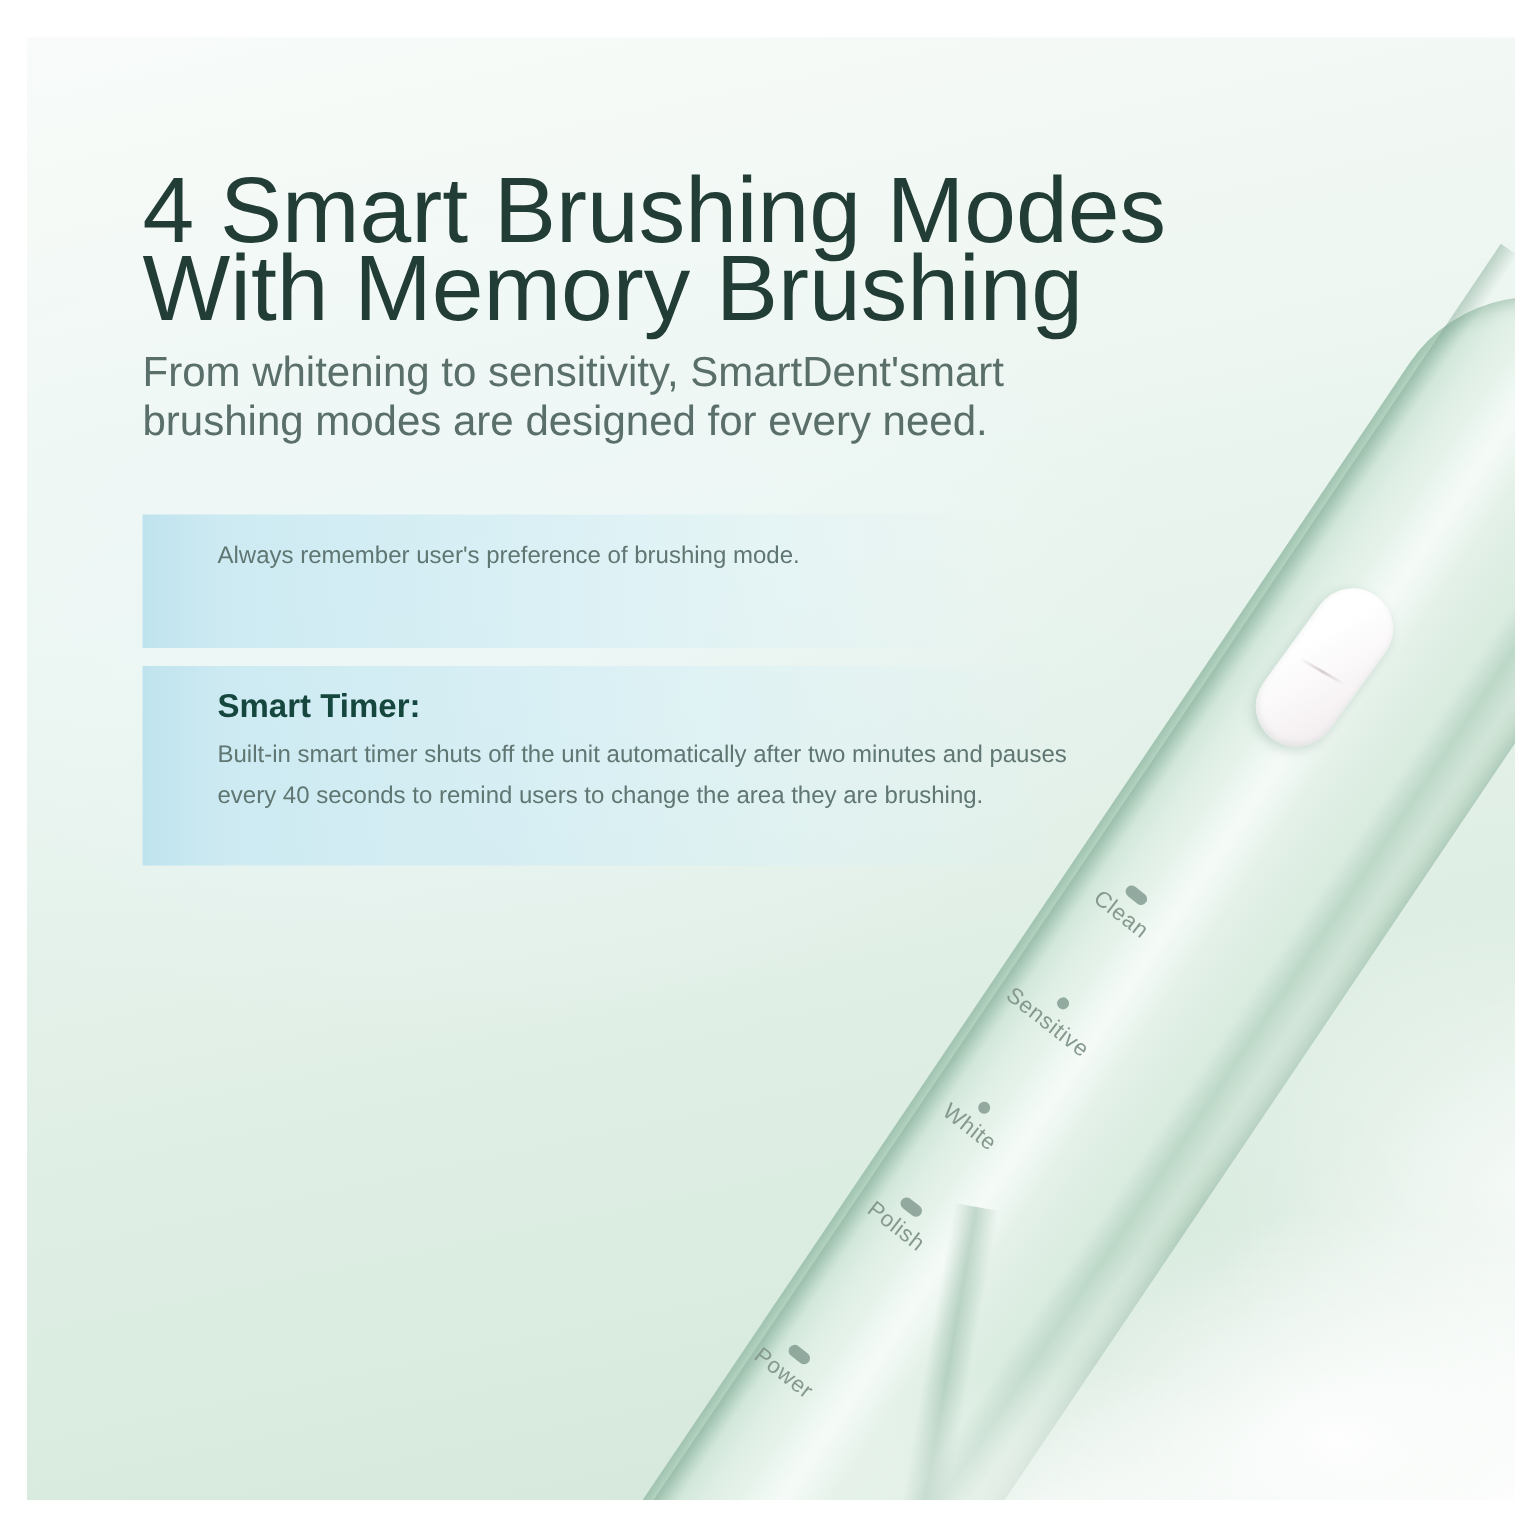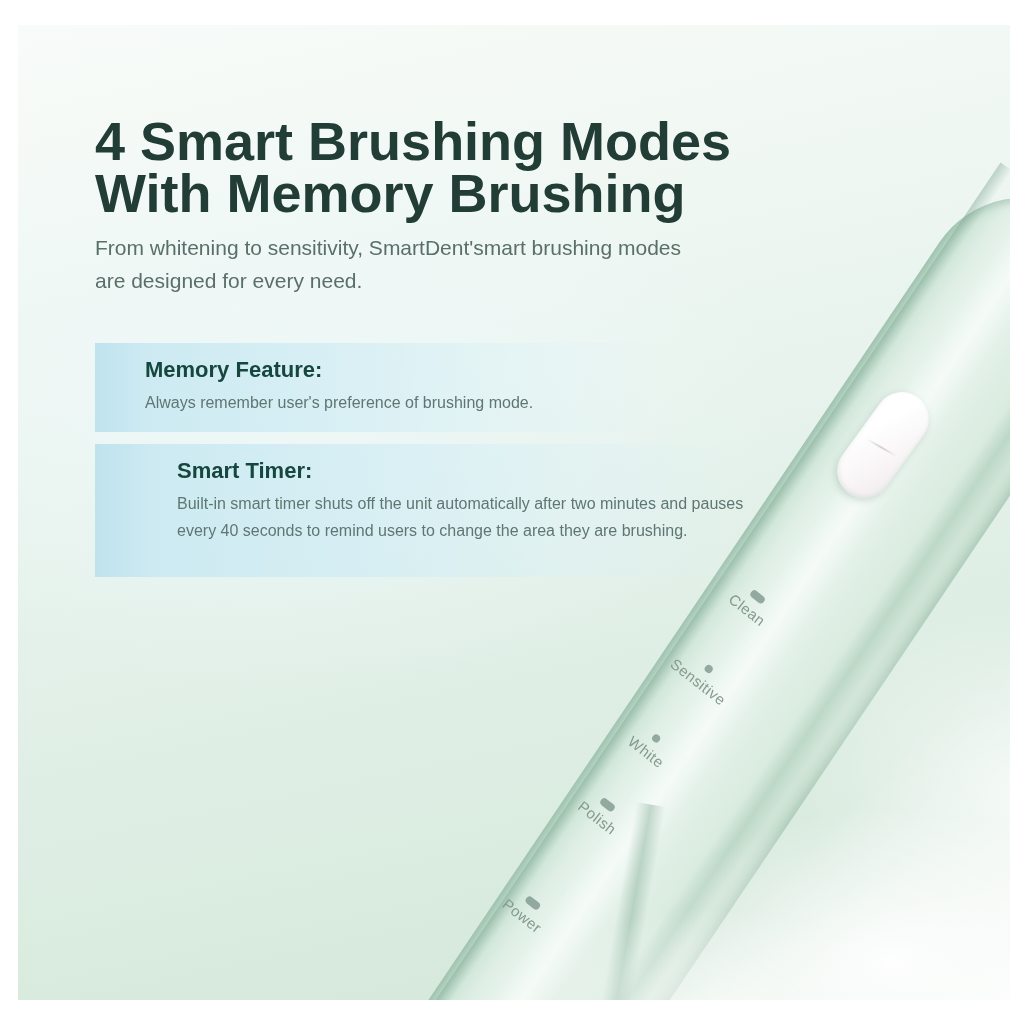--- a/index.html
+++ b/index.html
@@ -74,43 +74,43 @@
     position:absolute;inset:0;pointer-events:none;
     background:
       radial-gradient(ellipse 340px 220px at 88% 96%, rgba(255,255,255,0.92), rgba(255,255,255,0) 70%),
       radial-gradient(ellipse 260px 160px at 70% 102%, rgba(255,255,255,0.75), rgba(255,255,255,0) 70%),
       radial-gradient(ellipse 300px 260px at 100% 78%, rgba(255,255,255,0.55), rgba(255,255,255,0) 70%),
       linear-gradient(315deg, rgba(255,255,255,0.9) 0%, rgba(255,255,255,0) 18%);
   }
   
   .title{
     position:absolute;left:77px;top:90px;
-    font-size:54px;line-height:52px;font-weight:bold;color:#223d35;margin:0;
+    font-size:62px;line-height:52px;font-weight:normal;color:#223d35;margin:0;
   }
   .title span{display:block;}
   .subtitle{
     position:absolute;left:77px;top:206px;width:600px;
-    font-size:21px;line-height:33px;color:#5a6f6a;margin:0;
+    font-size:28px;line-height:33px;color:#5a6f6a;margin:0;
   }
   .feature-card{position:absolute;left:77px;}
   .feature-card .bg{
     position:absolute;inset:0;
     background:linear-gradient(to right,
       #bfe3ee 0%, #cdeaf2 9%, rgba(208,236,244,0.75) 40%,
       rgba(214,240,246,0.35) 72%, rgba(218,242,247,0) 100%);
   }
   .feature-card .inner{position:relative;padding:14px 0 0 50px;width:605px;}
   .feature-heading{
     font-size:22px;font-weight:bold;color:#15473e;margin:0 0 6px 0;
   }
   .feature-body{
     font-size:16px;line-height:27px;color:#5f7672;margin:0;
   }
   .card-1{top:318px;width:565px;height:89px;}
-  .card-2{top:419px;width:615px;height:133px;padding-left:32px;}
+  .card-2{top:419px;width:615px;height:133px;}
 </style>
 </head>
 <body>
 
 <div class="canvas">
 
   <div class="handle">
     <div class="stripe-edge"></div>
     <div class="stripe-light"></div>
     <div class="stripe-dark"></div>
@@ -146,21 +146,20 @@
 
   <h1 class="title">
     <span>4 Smart Brushing Modes</span>
     <span>With Memory Brushing</span>
   </h1>
   <p class="subtitle">From whitening to sensitivity, SmartDent'smart brushing modes are designed for every need.</p>
 
   <div class="feature-card card-1">
     <div class="bg"></div>
     <div class="inner">
-      <p class="feature-heading">Memory Feature:</p>
       <p class="feature-body">Always remember user's preference of brushing mode.</p>
     </div>
   </div>
   <div class="feature-card card-2">
     <div class="bg"></div>
     <div class="inner">
       <p class="feature-heading">Smart Timer:</p>
       <p class="feature-body">Built-in smart timer shuts off the unit automatically after two minutes and pauses every 40 seconds to remind users to change the area they are brushing.</p>
     </div>
   </div>

